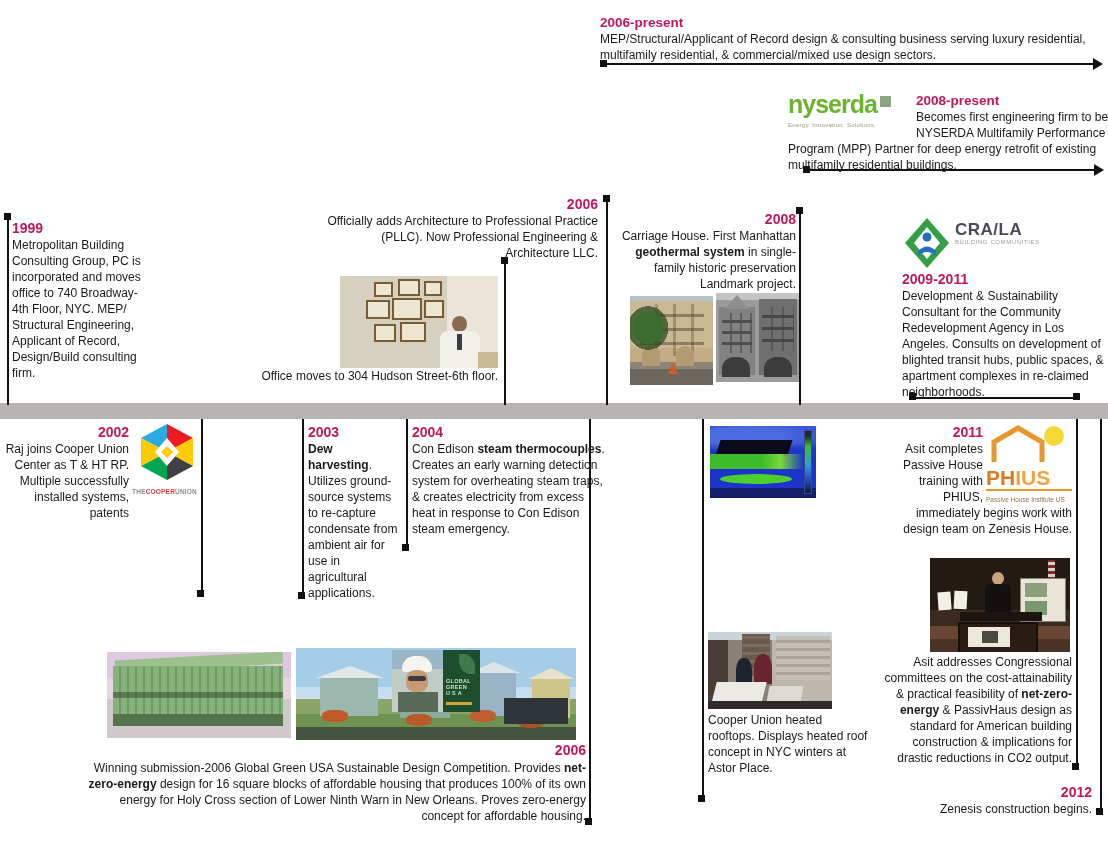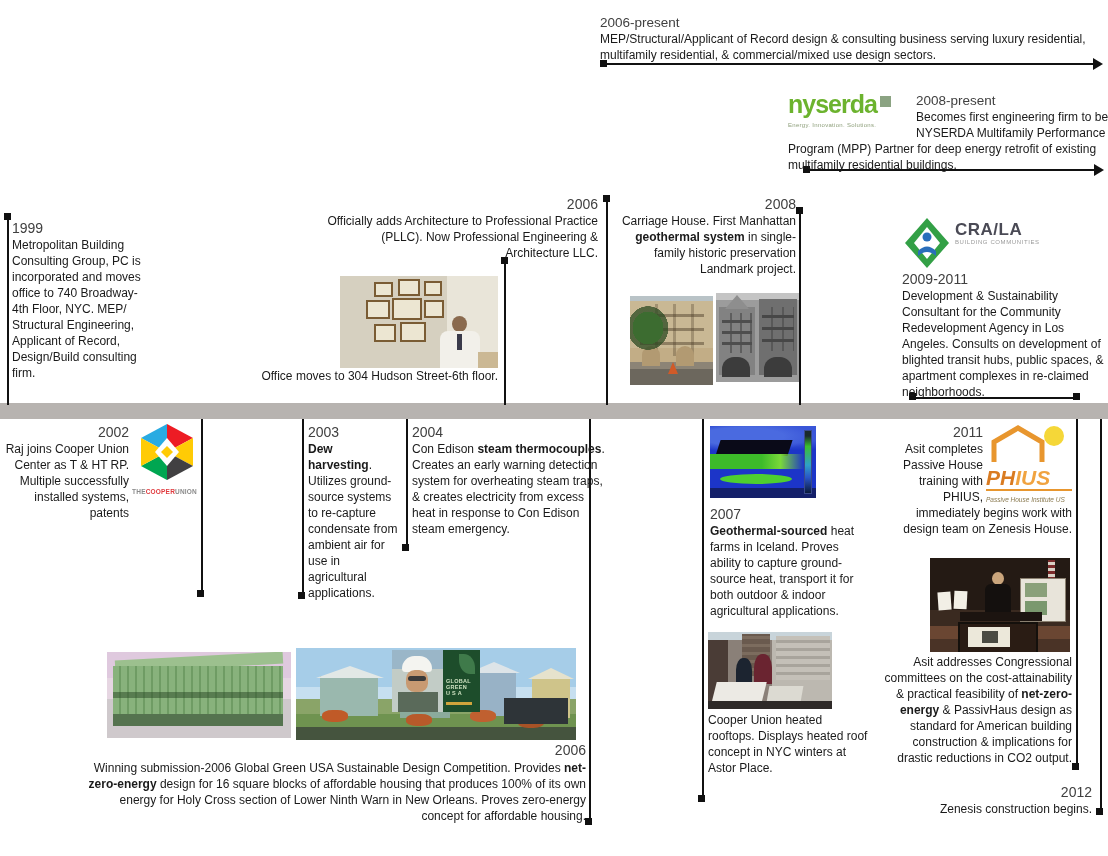--- a/index.html
+++ b/index.html
@@ -1,20 +1,20 @@
 <!DOCTYPE html>
 <html><head>
 <meta charset="utf-8">
 <style>
   html,body{margin:0;padding:0;background:#fff;}
   #canvas{position:relative;width:1108px;height:856px;background:#ffffff;overflow:hidden;
           font-family:"Liberation Sans","DejaVu Sans",sans-serif;color:#1a1a1a;}
   .abs{position:absolute;}
   .txt{font-size:12px;line-height:16px;color:#1a1a1a;}
-  .yr{font-weight:400;font-size:14px;line-height:17px;color:#404040;}
+  .yr{font-weight:700;font-size:14px;line-height:17px;color:#be185d;}
   .ra{text-align:right;}
   .b{font-weight:700;}
   .bar{position:absolute;left:0;top:403px;width:1108px;height:16px;background:#b7b3b0;}
   .vline{position:absolute;width:2px;background:#111;}
   .hline{position:absolute;height:2px;background:#111;}
   .sq{position:absolute;width:7px;height:7px;background:#111;}
   .arr{position:absolute;width:0;height:0;border-left:10px solid #111;border-top:6px solid transparent;border-bottom:6px solid transparent;}
   .ph{position:absolute;overflow:hidden;}
   
   .nys-word{font-weight:700;font-size:25px;line-height:25px;letter-spacing:-1px;color:#6cb32e;}
@@ -126,21 +126,21 @@
     <div class="abs" style="left:112px;top:40px;width:15px;height:16px;background:#8a6a4e;border-radius:50%;"></div>
     <div class="abs" style="left:100px;top:55px;width:40px;height:37px;background:#f2f0ea;border-radius:8px 8px 0 0;"></div>
     <div class="abs" style="left:117px;top:58px;width:5px;height:16px;background:#3a3a4a;"></div>
     <div class="abs" style="left:138px;top:76px;width:20px;height:16px;background:#cbb894;"></div>
   </div>
 
   <div class="abs txt ra" style="left:260px;top:368px;width:238px;">
     <div>Office moves to 304 Hudson Street-6th floor.</div>
   </div>
 
-  <div class="abs txt ra" style="left:618px;top:196px;width:178px;">
+  <div class="abs txt ra" style="left:618px;top:211px;width:178px;">
     <div class="yr">2008</div>
     <div><span>Carriage House. First Manhattan </span><span class="b">geothermal system</span><span> in single-family historic preservation Landmark project.</span></div>
   </div>
 
   <div class="ph" style="left:630px;top:296px;width:83px;height:89px;background:linear-gradient(180deg,#b9c3c7 0 6%,#c9b894 6% 58%,#c2ad86 58% 74%,#8c8476 74% 82%,#6c675d 82% 100%);">
     <div class="abs" style="left:10px;top:8px;width:64px;height:52px;background:repeating-linear-gradient(0deg,transparent 0 11px,rgba(70,55,35,.45) 11px 14px),repeating-linear-gradient(90deg,transparent 0 15px,rgba(70,55,35,.3) 15px 18px);"></div>
     <div class="abs" style="left:12px;top:50px;width:18px;height:20px;background:#b29a72;border-radius:9px 9px 0 0;"></div>
     <div class="abs" style="left:46px;top:50px;width:18px;height:20px;background:#b29a72;border-radius:9px 9px 0 0;"></div>
     <div class="abs" style="left:-10px;top:2px;width:56px;height:60px;background:radial-gradient(closest-side,#3c6c30 0 55%,rgba(44,74,34,.75) 55% 72%,transparent 73%);"></div>
     <div class="abs" style="left:38px;top:66px;width:0;height:0;border-left:5px solid transparent;border-right:5px solid transparent;border-bottom:12px solid #d05a28;"></div>
@@ -246,40 +246,36 @@
   </div>
 
   <div class="ph" style="left:710px;top:426px;width:106px;height:72px;background:#1c35c8;">
     <div class="abs" style="left:0;top:0;width:106px;height:26px;background:radial-gradient(ellipse at 30% 40%,#4a6ae0 0 40%,transparent 70%),radial-gradient(ellipse at 75% 30%,#3a56d8 0 35%,transparent 65%);"></div>
     <div class="abs" style="left:8px;top:14px;width:72px;height:16px;background:#0a0a18;transform:skewX(-18deg);"></div>
     <div class="abs" style="left:0;top:28px;width:94px;height:15px;background:linear-gradient(90deg,#3dbb2a 0 55%,#7ad83a 75%,rgba(122,216,58,0) 100%);"></div>
     <div class="abs" style="left:10px;top:48px;width:72px;height:10px;background:#4ecf30;border-radius:50%;"></div>
     <div class="abs" style="left:0;top:62px;width:106px;height:10px;background:#14206a;"></div>
     <div class="abs" style="right:4px;top:4px;width:6px;height:62px;background:linear-gradient(180deg,#1a2a2a 0 8%,#3bbf2f 25%,#2fa0c8 55%,#2a55c8 75%,#0a1a3a 100%);border:1px solid #3a4a8a;"></div>
   </div>
-  <div class="abs txt" style="left:710px;top:506px;width:156px;">
-    <div class="yr">2007</div>
-    <div><span class="b">Geothermal-sourced</span><span> heat farms in Iceland. Proves ability to capture ground-source heat, transport it for both outdoor &amp; indoor agricultural applications.</span></div>
-  </div>
   <div class="ph" style="left:708px;top:632px;width:124px;height:77px;background:linear-gradient(90deg,#4a3c36 0 16%,#8a8078 16% 52%,#bcb8b0 52% 100%);">
     <div class="abs" style="left:0;top:0;width:124px;height:8px;background:#c8d4da;"></div>
     <div class="abs" style="left:34px;top:2px;width:28px;height:42px;background:repeating-linear-gradient(0deg,#6a5a4e 0 5px,#7c6c5e 5px 8px);"></div>
     <div class="abs" style="left:68px;top:4px;width:54px;height:44px;background:repeating-linear-gradient(0deg,#c4c0b8 0 5px,#a8a49c 5px 8px),repeating-linear-gradient(90deg,transparent 0 6px,rgba(90,90,90,.35) 6px 8px);"></div>
     <div class="abs" style="left:28px;top:26px;width:16px;height:26px;background:#1c2430;border-radius:45% 45% 0 0;"></div>
     <div class="abs" style="left:46px;top:22px;width:18px;height:30px;background:#6a2430;border-radius:45% 45% 0 0;"></div>
     <div class="abs" style="left:6px;top:50px;width:50px;height:22px;background:#eceae4;transform:skewX(-14deg);"></div>
     <div class="abs" style="left:60px;top:54px;width:34px;height:16px;background:#dcdad2;transform:skewX(-10deg);"></div>
     <div class="abs" style="left:0;bottom:0;width:124px;height:8px;background:#2e2a28;"></div>
   </div>
   <div class="abs txt" style="left:708px;top:712px;width:160px;">
     <div>Cooper Union heated rooftops. Displays heated roof concept in NYC winters at Astor Place.</div>
   </div>
 
   <div class="abs txt ra" style="left:878px;top:424px;width:194px;">
-    <div style="float:right;width:86px;height:80px;padding-left:3px;text-align:left;font-style:italic;">
+    <div style="float:right;width:86px;height:80px;padding-left:3px;text-align:left;">
       <svg width="84" height="40" viewBox="0 0 84 40">
         <path d="M8,38 L8,18 L32,4 L56,18 L56,38" fill="none" stroke="#e8962e" stroke-width="5"></path>
         <circle cx="68" cy="12" r="10" fill="#f5d738"></circle>
       </svg>
       <div class="ph-word"><span>PH</span><span class="ph-ius">IUS</span></div>
       <div class="ph-rule"></div>
       <div class="ph-tag">Passive House Institute US</div>
     </div>
     <div class="yr">2011</div>
     <div>Asit completes Passive House training with PHIUS, immediately begins work with design team on Zenesis House.</div>

